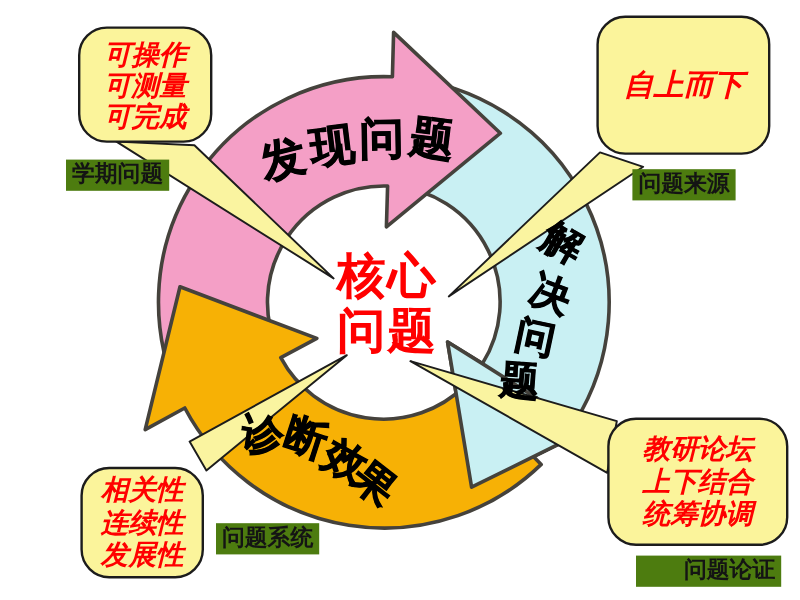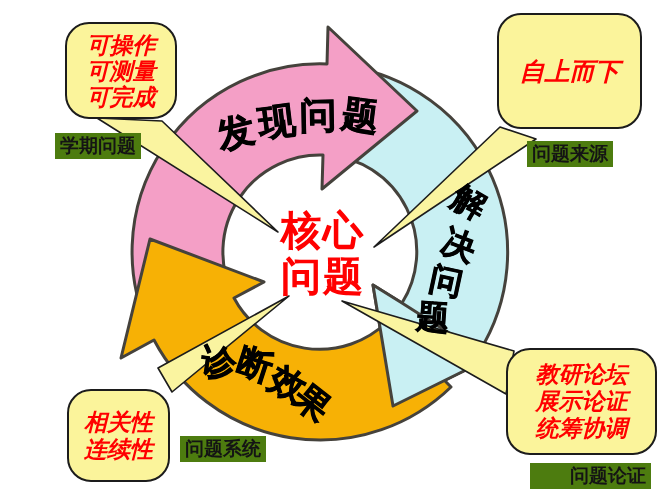--- a/index.html
+++ b/index.html
@@ -98,24 +98,25 @@
     <div>可操作</div>
     <div>可测量</div>
     <div>可完成</div>
   </div>
   <div class="callout" id="callout-tr">
     <div>自上而下</div>
   </div>
   <div class="callout" id="callout-bl">
     <div>相关性</div>
     <div>连续性</div>
+    <div>发展性</div>
   </div>
   <div class="callout" id="callout-br">
     <div>教研论坛</div>
-    <div>展示论证</div>
+    <div>上下结合</div>
     <div>统筹协调</div>
   </div>
 
   <span class="tag" id="tag-tl">学期问题</span>
   <span class="tag" id="tag-tr">问题来源</span>
   <span class="tag" id="tag-bl">问题系统</span>
   <span class="tag" id="tag-br">问题论证</span>
 
 </div>
 

